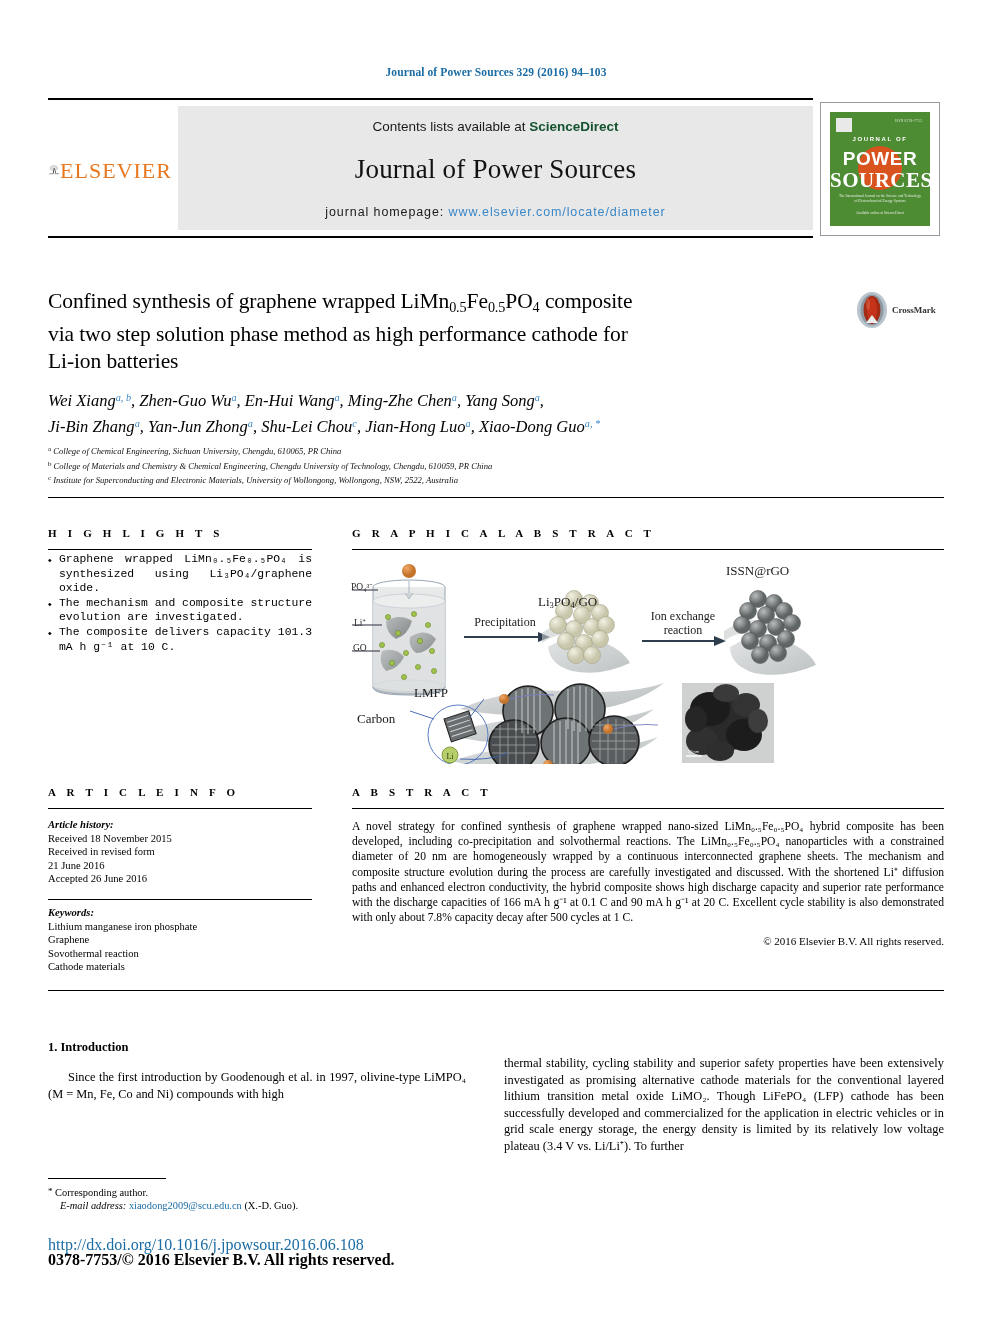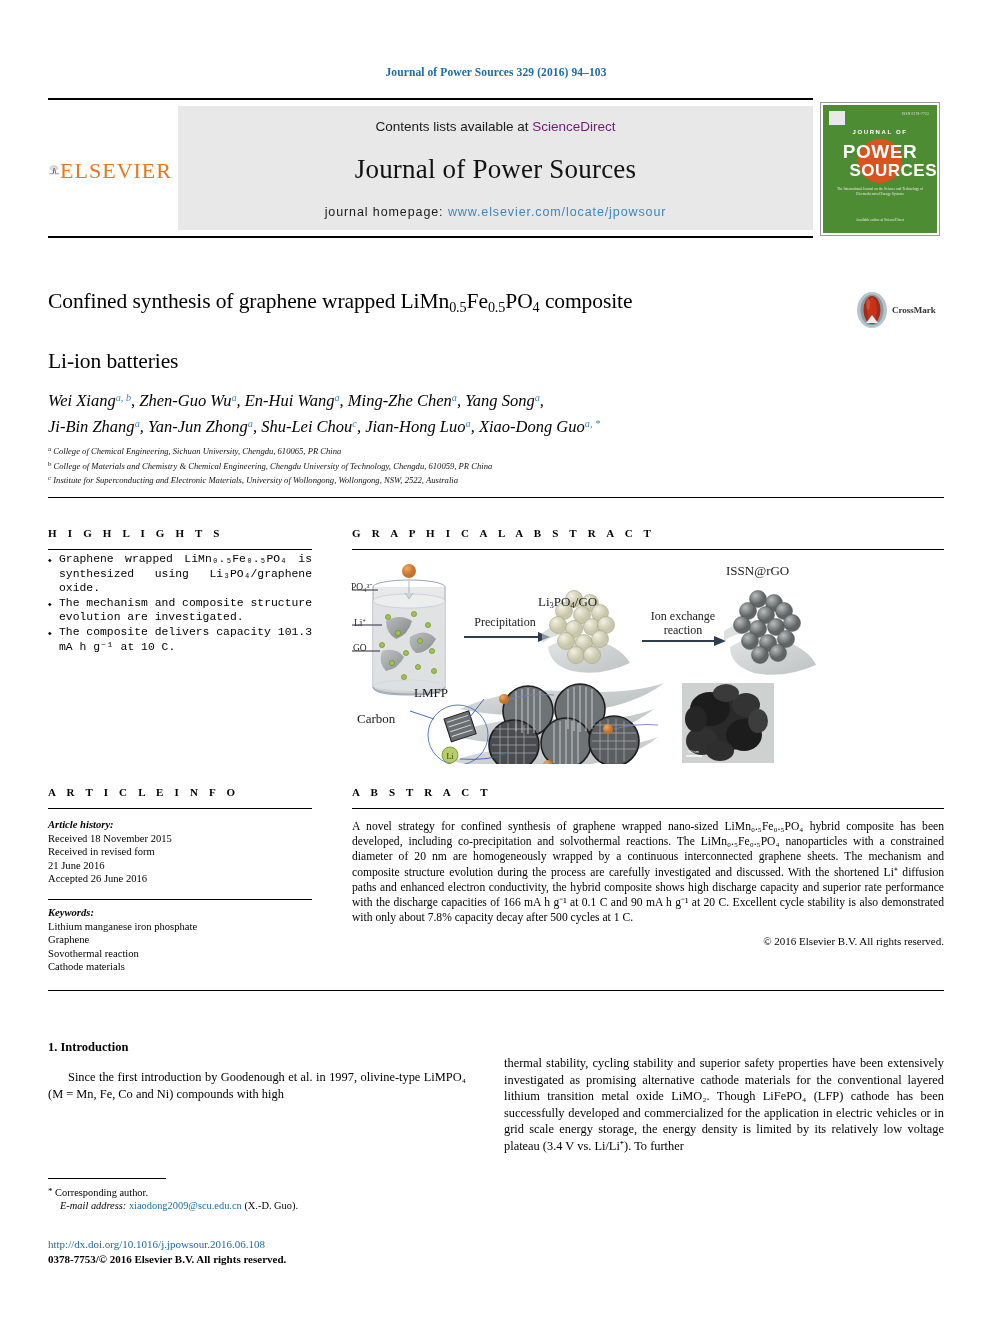--- a/index.html
+++ b/index.html
@@ -70,42 +70,42 @@
     background: #e8e8e8;
     display: flex; flex-direction: column;
     align-items: center; justify-content: space-between;
     padding: 13px 0 11px 0;
   }
   .contents-line {
     font-size: 13.5px;
     font-family: "Liberation Sans", sans-serif;
     color: #1a1a1a;
   }
-  .contents-line .sd { color: #701a75; }
+  .contents-line .sd { color: #14532d; font-weight: bold; }
   .journal-name {
     font-family: "Liberation Serif", serif;
     font-size: 27px;
     color: #111;
     letter-spacing: .2px;
   }
   .homepage-line {
     font-family: "Liberation Sans", sans-serif;
     font-size: 12.5px;
     letter-spacing: .9px;
     color: #1a1a1a;
   }
   .homepage-line .url { color: #3a87c8; }
 
   .cover-thumb {
     position: absolute;
     top: 4px; left: 772px;
     width: 120px; height: 134px;
     border: 1px solid #9a9a9a;
     background: #fff;
-    padding: 2px;
+    padding: 9px;
   }
   .cover-inner {
     width: 100%; height: 100%;
     background: #4e8c34;
     position: relative;
     overflow: hidden;
   }
   .cov-box {
     position: absolute; top: 6px; left: 6px;
     width: 16px; height: 14px; background: #e9e9e9;
@@ -127,23 +127,23 @@
     background: #d9531e;
   }
   .cov-power {
     position: absolute; top: 36px; left: 0; width: 100%;
     text-align: center; font-size: 19px; color: #fff;
     font-weight: bold; letter-spacing: .5px;
     font-family: "Liberation Sans", sans-serif;
   }
   .cov-sources {
     position: absolute; top: 56px; left: 0; width: 100%;
-    text-align: right; font-size: 17px; color: #fff;
+    text-align: right; font-size: 21px; color: #fff;
     font-weight: bold; letter-spacing: .5px;
-    font-family: Liberation Sans, sans-serif;
+    font-family: Liberation Serif, serif;
   }
   .cov-blurb {
     position: absolute; top: 82px; left: 9px; right: 9px;
     font-size: 3.6px; color: #e4ece0; line-height: 1.5;
     text-align: center;
   }
   .cov-foot {
     position: absolute; bottom: 10px; left: 0; width: 100%;
     text-align: center; font-size: 3.6px; color: #e4ece0; line-height: 1.7;
   }
@@ -341,21 +341,21 @@
   .fn-line {
     font-family: "Liberation Serif", serif;
     font-size: 10.4px; line-height: 13.6px;
   }
   .fn-line .star { font-size: 9px; vertical-align: .2em; }
   .fn-line .ital { font-style: italic; }
   .link { color: #1a6ca4; }
   .doi-block {
     position: absolute; left: 48px; top: 1237px; width: 440px;
     font-family: "Liberation Serif", serif;
-    font-size: 11px; line-height: 15px;
+    font-size: 16px; line-height: 15px;
   }
   .doi-block .doi { color: #1a6ca4; }
   .doi-block .issn { font-weight: bold; }
 </style>
 </head>
 <body>
 
 <div class="page">
 
   <div class="journal-ref">Journal of Power Sources 329 (2016) 94–103</div>
@@ -406,21 +406,21 @@
       </svg>
       <div class="elsevier-word">ELSEVIER</div>
     </div>
 
     <div class="mast-center">
       <div class="contents-line">
         <span>Contents lists available at </span><span class="sd">ScienceDirect</span>
       </div>
       <div class="journal-name">Journal of Power Sources</div>
       <div class="homepage-line">
-        <span>journal homepage: </span><span class="url">www.elsevier.com/locate/jpowsour</span>
+        <span>journal homepage: </span><span class="url">www.elsevier.com/locate/diameter</span>
       </div>
     </div>
 
     <div class="cover-thumb">
       <div class="cover-inner">
         <div class="cov-box"></div>
         <div class="cov-toptext">ISSN 0378-7753</div>
         <div class="cov-joatop">JOURNAL OF</div>
         <div class="cov-sun"></div>
         <div class="cov-power">POWER</div>
@@ -430,21 +430,21 @@
 ScienceDirect</div>
       </div>
     </div>
 
     <div class="rule-bot"></div>
   </div>
 
   <div class="title-block">
     <h1 class="art-title">
       <span>Confined synthesis of graphene wrapped LiMn</span><sub>0.5</sub><span>Fe</span><sub>0.5</sub><span>PO</span><sub>4</sub><span> composite</span><br>
-      <br>
+      <span>via two step solution phase method as high performance cathode for</span><br>
       <span>Li-ion batteries</span>
     </h1>
   </div>
 
   <div class="crossmark">
     <svg class="cm-badge" viewBox="0 0 32 38">
       <ellipse cx="16" cy="19" rx="15" ry="18" fill="#b8c4cc"></ellipse>
       <ellipse cx="16" cy="19" rx="11.5" ry="15.5" fill="#8d9aa3"></ellipse>
       <ellipse cx="16" cy="19" rx="8.5" ry="14" fill="#a32b14"></ellipse>
       <ellipse cx="16" cy="19" rx="5" ry="12.5" fill="#c4331a"></ellipse>

